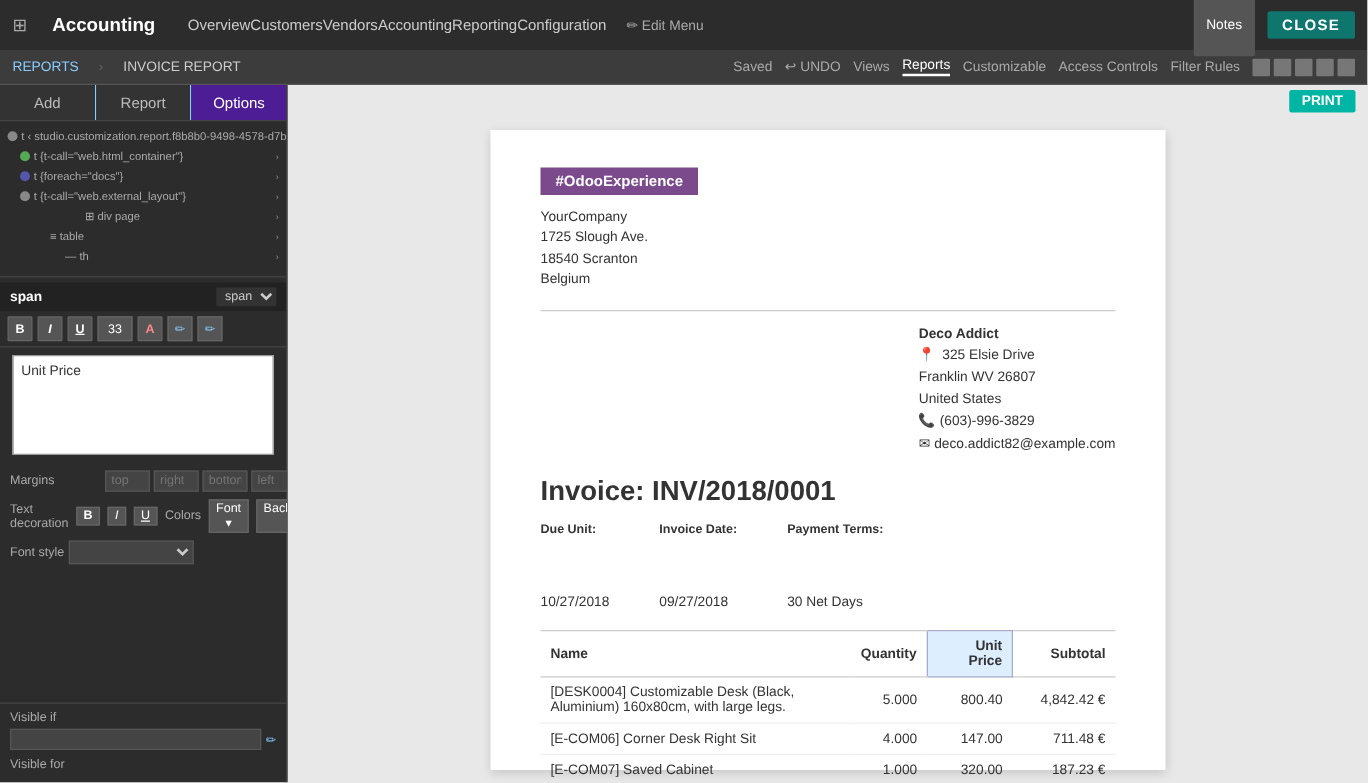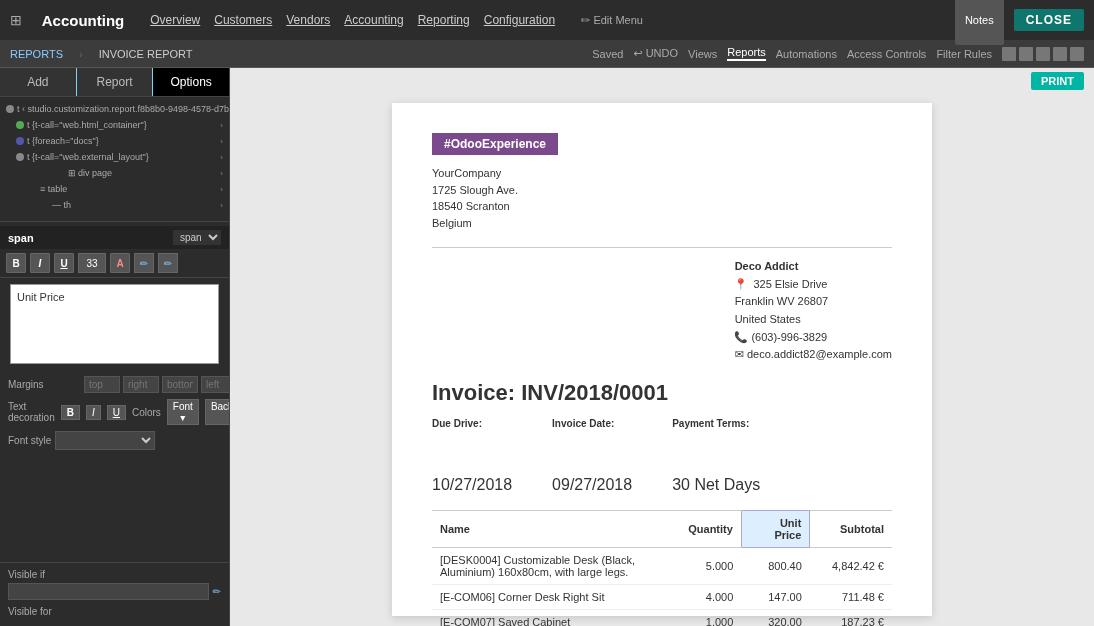--- a/index.html
+++ b/index.html
@@ -10,23 +10,23 @@
       background: #2c2c2c;
       color: #ccc;
       height: 40px;
       display: flex;
       align-items: center;
       padding: 0 10px;
       gap: 16px;
     }
     .topnav-grid-icon { color: #aaa; font-size: 14px; margin-right: 4px; }
     .topnav-title { color: #fff; font-size: 15px; font-weight: bold; margin-right: 10px; }
-    .topnav-menu { display: flex; gap: 14px; text-decoration: underline; }
+    .topnav-menu { display: flex; gap: 0; }
     .topnav-menu span { color: #ccc; font-size: 12px; cursor: pointer; }
-    .topnav-edit { color: #aaa; font-size: 11px; margin-left: 10px; }
+    .topnav-edit { color: #aaa; font-size: 11px; }
     .topnav-right { margin-left: auto; display: flex; align-items: center; gap: 10px; }
     .btn-notes { background: #555; color: #fff; border: none; padding: 19px 10px; font-size: 11px; cursor: pointer; border-radius: 2px; }
     .btn-close { background: #0f766e; color: #fff; border: none; padding: 4px 12px; font-size: 12px; font-weight: bold; cursor: pointer; border-radius: 2px; letter-spacing: 1px; }
 
     
     .secondbar {
       background: #3c3c3c;
       height: 28px;
       display: flex;
       align-items: center;
@@ -71,21 +71,21 @@
       padding: 7px 0;
       text-align: center;
       font-size: 12px;
       cursor: pointer;
       color: #bbb;
       background: #333;
       border: none;
       border-right: 1px solid #7dd3fc;
     }
     .tab-btn:last-child { border-right: none; }
-    .tab-btn.active { background: #000000; color: #fff; }
+    .tab-btn.active { background: #4c1d95; color: #fff; }
 
     
     .tree-list { padding: 4px 0; flex: 0 0 auto; }
     .tree-item {
       display: flex;
       align-items: center;
       padding: 3px 6px;
       color: #ccc;
       font-size: 10px;
       cursor: pointer;
@@ -259,21 +259,21 @@
 
     .header-two-col { display: flex; justify-content: space-between; margin-bottom: 16px; }
     .client-info { font-size: 11px; line-height: 1.6; color: #333; }
     .client-info .pin-icon { margin-right: 2px; }
 
     .invoice-title { font-size: 22px; font-weight: bold; color: #333; margin-bottom: 12px; }
 
     .invoice-meta { display: flex; gap: 40px; margin-bottom: 16px; }
     .meta-item { }
     .meta-label { font-size: 10px; font-weight: bold; color: #333; }
-    .meta-value { font-size: 16px; color: #333; margin-top: 47px; }
+    .meta-value { font-size: 11px; color: #333; margin-top: 47px; }
 
     
     .invoice-table { width: 100%; border-collapse: collapse; font-size: 11px; }
     .invoice-table th {
       border-top: 1px solid #ccc;
       border-bottom: 1px solid #ccc;
       padding: 6px 8px;
       text-align: left;
       color: #333;
       font-size: 11px;
@@ -312,21 +312,21 @@
 
 <div class="secondbar">
   <span style="color:#8cf;font-size:11px;">REPORTS</span>
   <span class="sep">›</span>
   <span style="color:#ccc;font-size:11px;">INVOICE REPORT</span>
   <div class="secondbar-right">
     <span class="saved-text">Saved</span>
     <button class="btn-undo">↩ UNDO</button>
     <span>Views</span>
     <span class="active-tab">Reports</span>
-    <span>Automations</span>
+    <span>Customizable</span>
     <span>Access Controls</span>
     <span>Filter Rules</span>
     <div class="icon-grid">
       <span class="ic"></span>
       <span class="ic"></span>
       <span class="ic"></span>
       <span class="ic"></span>
       <span class="ic"></span>
     </div>
   </div>
@@ -482,21 +482,21 @@
             <span>✉ </span>
             <span>deco.addict82@example.com</span>
           </div>
         </div>
       </div>
 
       <div class="invoice-title">Invoice: INV/2018/0001</div>
 
       <div class="invoice-meta">
         <div class="meta-item">
-          <div class="meta-label">Due Drive:</div>
+          <div class="meta-label">Due Unit:</div>
           <div class="meta-value">10/27/2018</div>
         </div>
         <div class="meta-item">
           <div class="meta-label">Invoice Date:</div>
           <div class="meta-value">09/27/2018</div>
         </div>
         <div class="meta-item">
           <div class="meta-label">Payment Terms:</div>
           <div class="meta-value">30 Net Days</div>
         </div>

